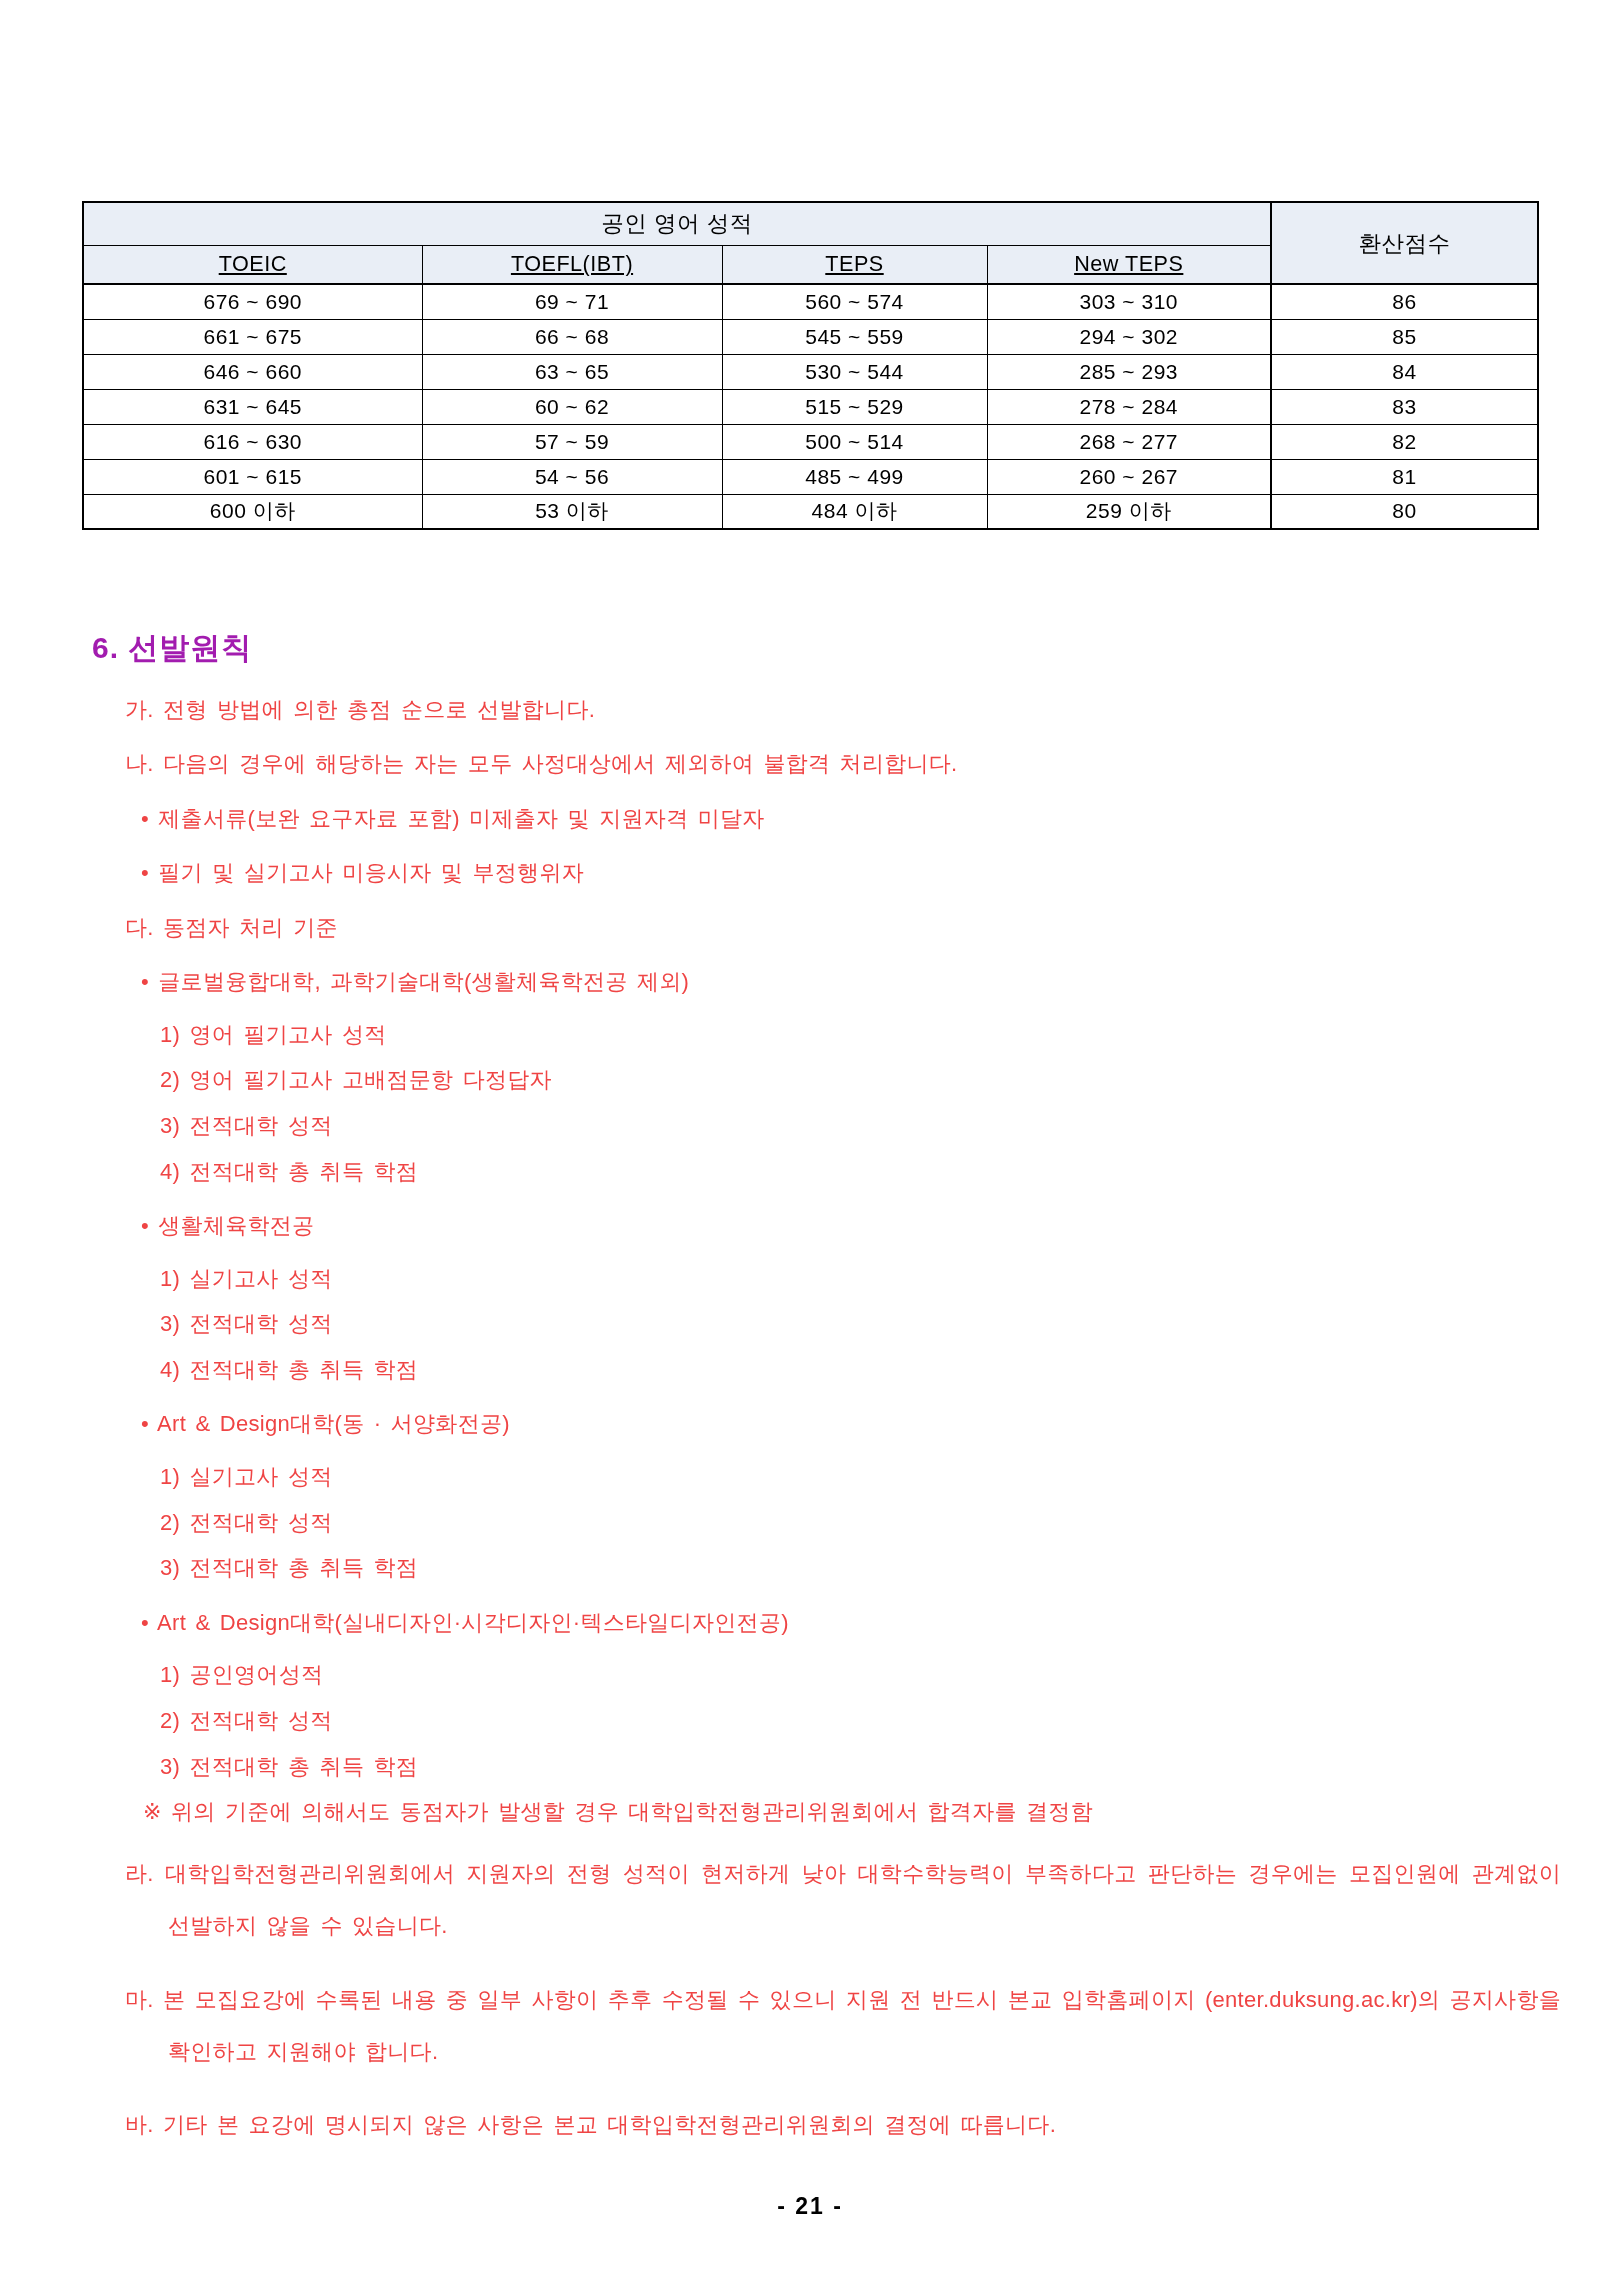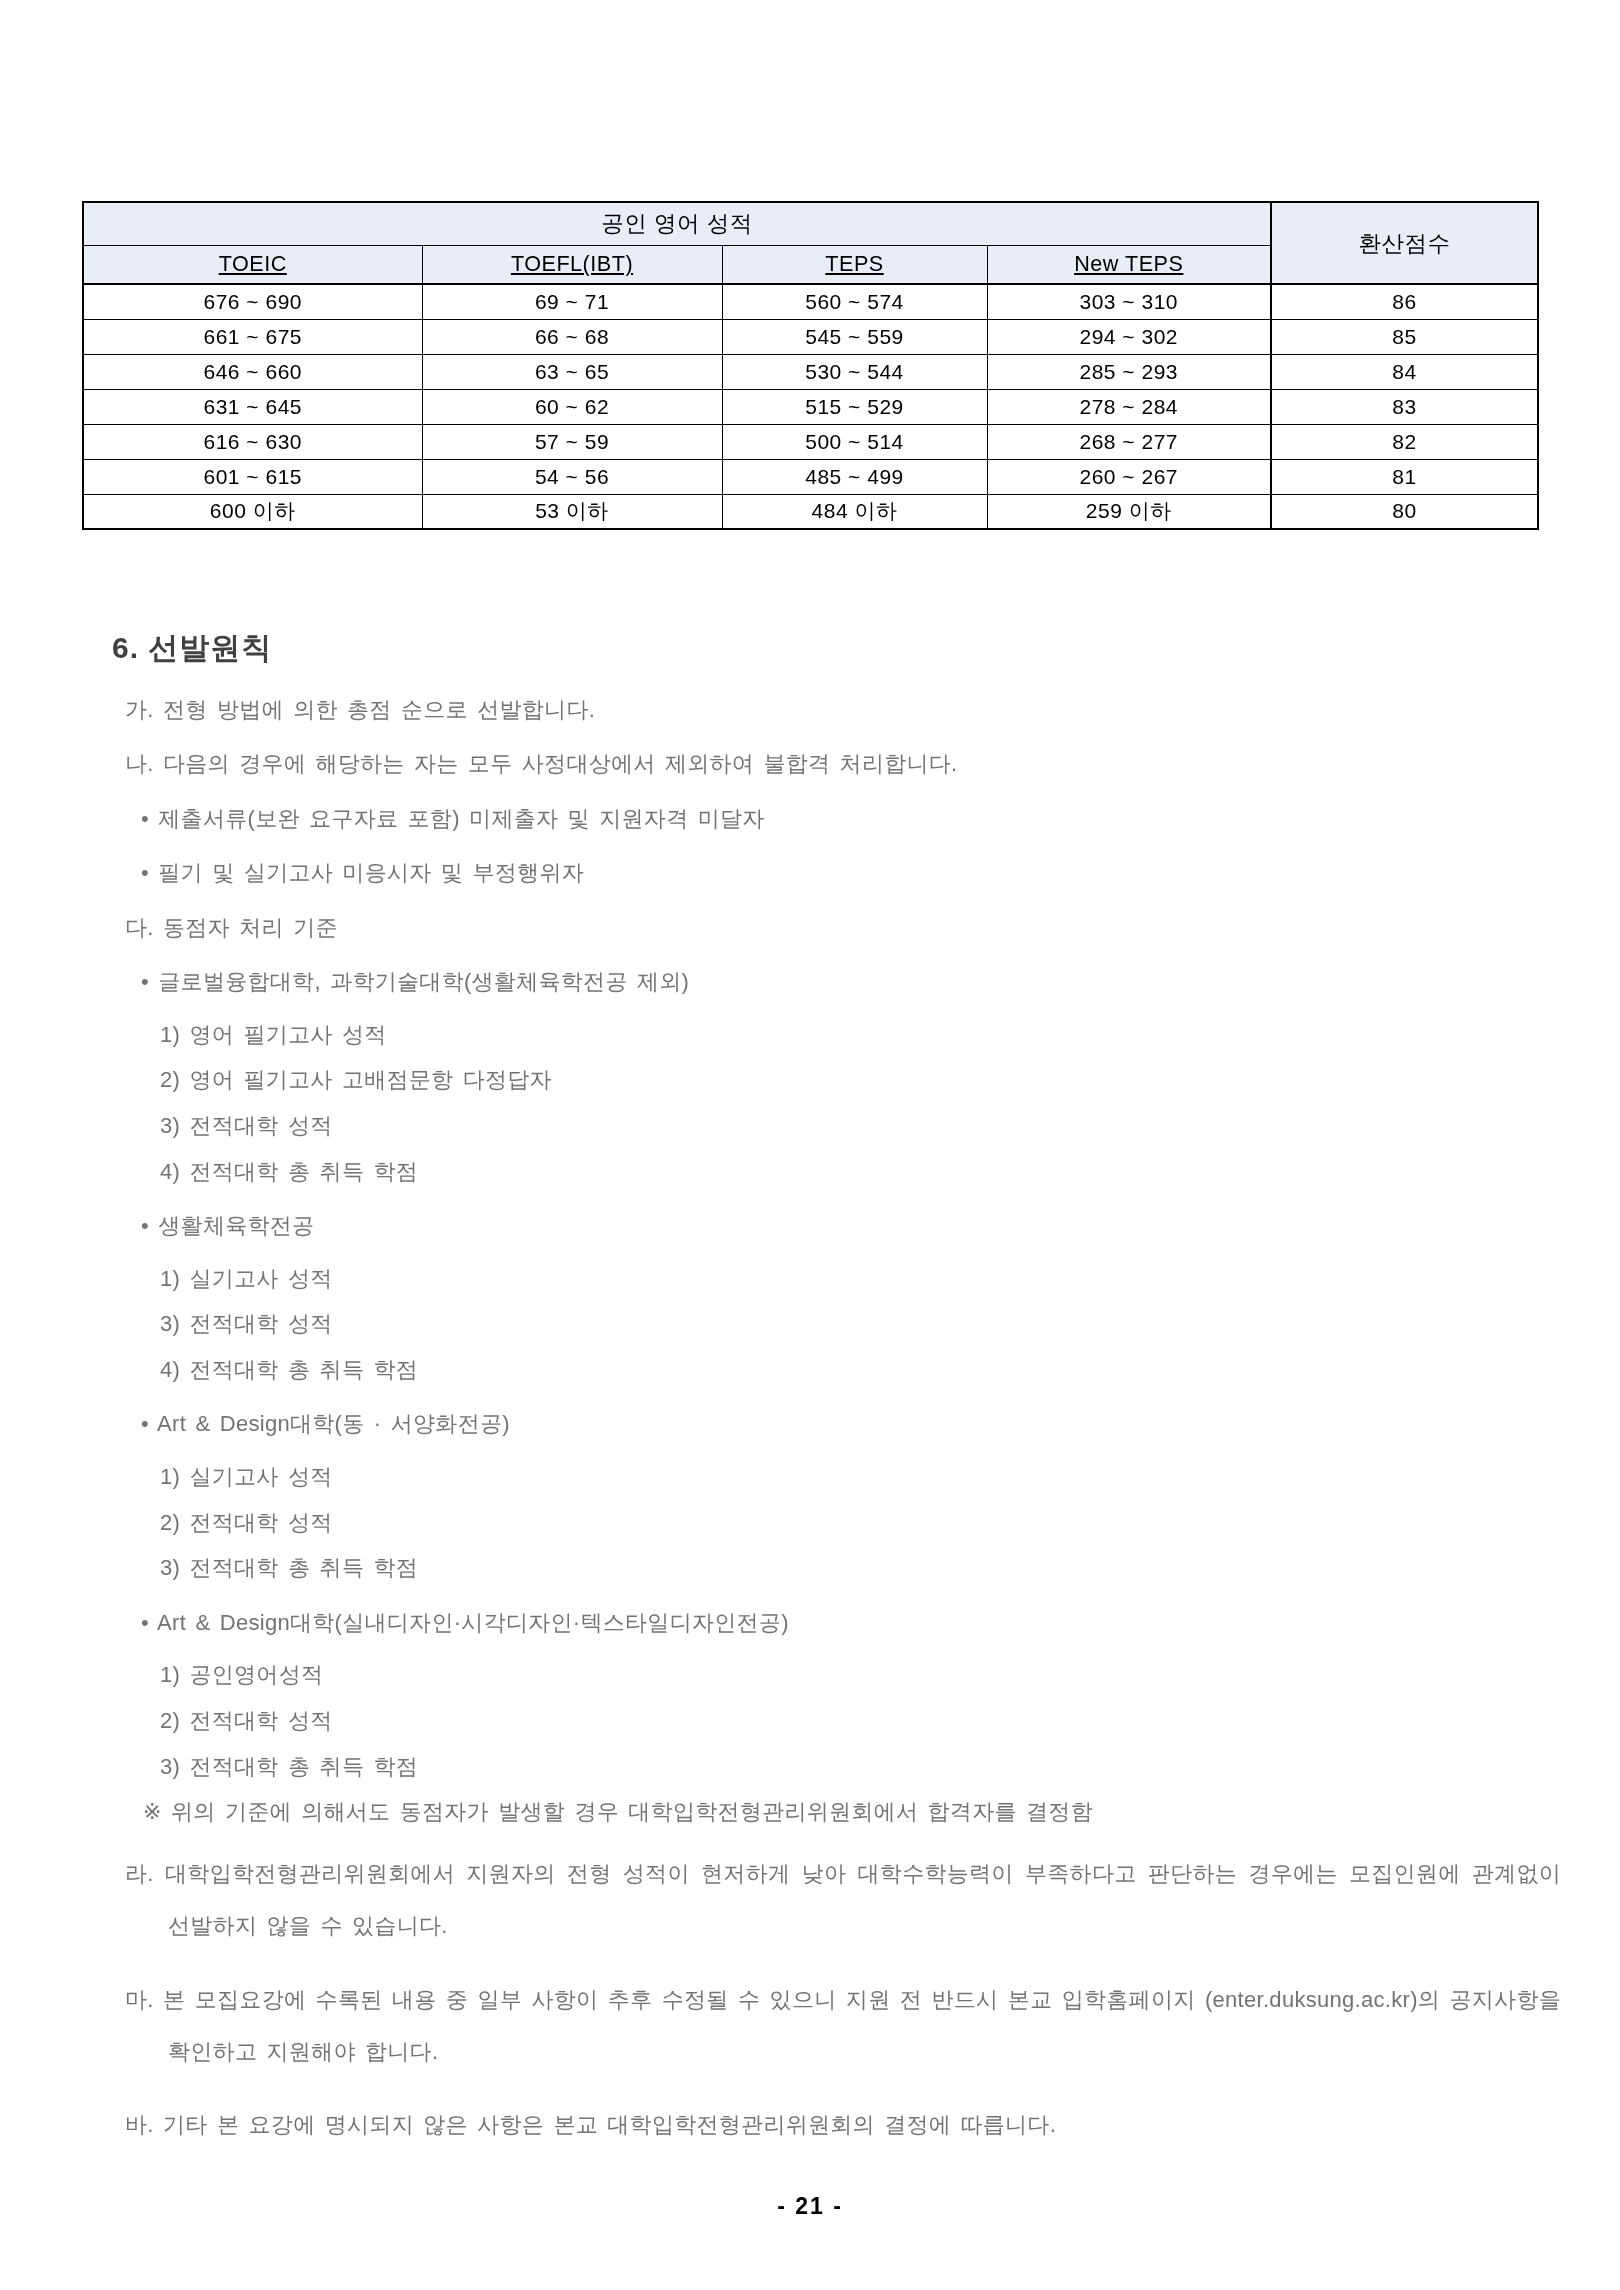--- a/index.html
+++ b/index.html
@@ -39,27 +39,27 @@
   .col-score   { width: auto;  }
   .group-head  { height: 43px; font-size: 22.5px; }
   .sub-head    { height: 39px; text-decoration: underline; }
   th.score-head, td.score-col { border-left: 2.9px solid #000 !important; }
   table.score-table tbody td { height: 35px; font-size: 21px; margin-left: 8px; }
 
   
   .content { margin: 0 59px 0 82px; }
   .section-title {
     margin-top: 98px;
-    margin-left: 30px;
+    margin-left: 10px;
     font-size: 30px;
     font-weight: bold;
-    color: #404040;
+    color: #a21caf;
     letter-spacing: 1px;
   }
-  .list { margin-top: 13.7px; font-size: 22px; color: #737373; }
+  .list { margin-top: 13.7px; font-size: 22px; color: #ef4444; }
   .line { line-height: 29px; letter-spacing: 0.3px; word-spacing: 2.9px; }
   .line.ga      { margin-left: 43px;  margin-top: 25.5px; }
   .line.bullet  { margin-left: 59px;  margin-top: 25.5px; }
   .line.num     { margin-left: 78px;  margin-top: 16.7px; }
   .line.num.first { margin-top: 23.5px; }
   .line.note    { margin-left: 61px;  margin-top: 16.7px; }
   .line.ga-wrap {
     margin-left: 43px;
     margin-top: 21.6px;
     padding-left: 43px;

